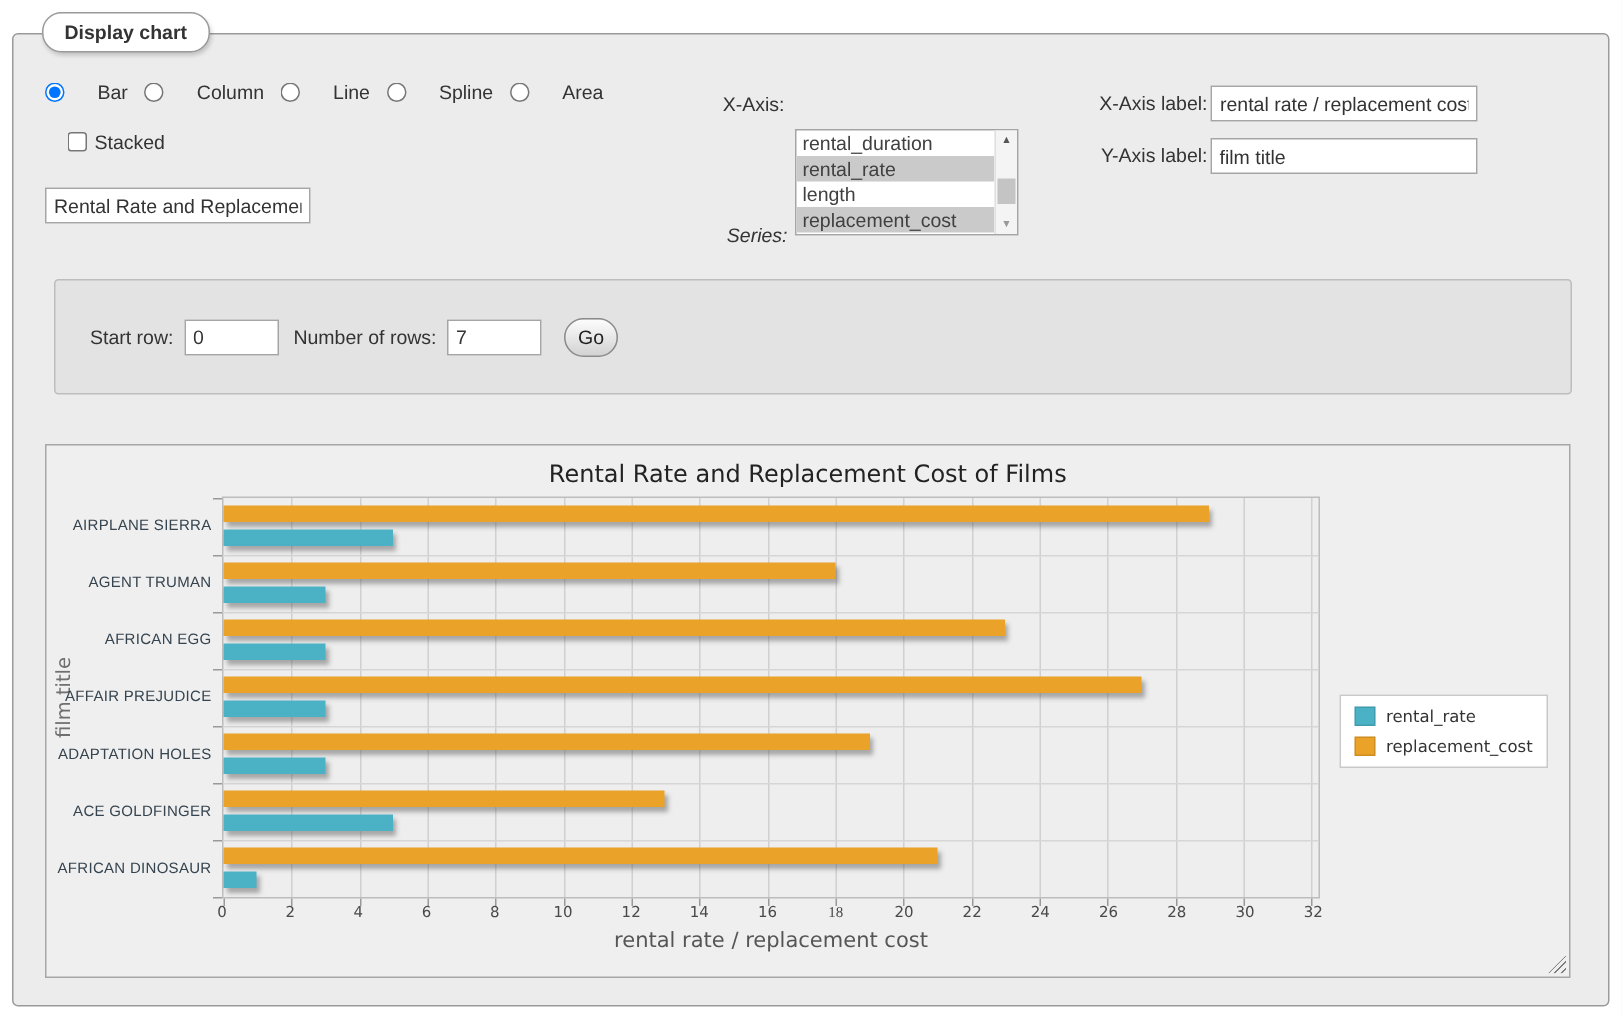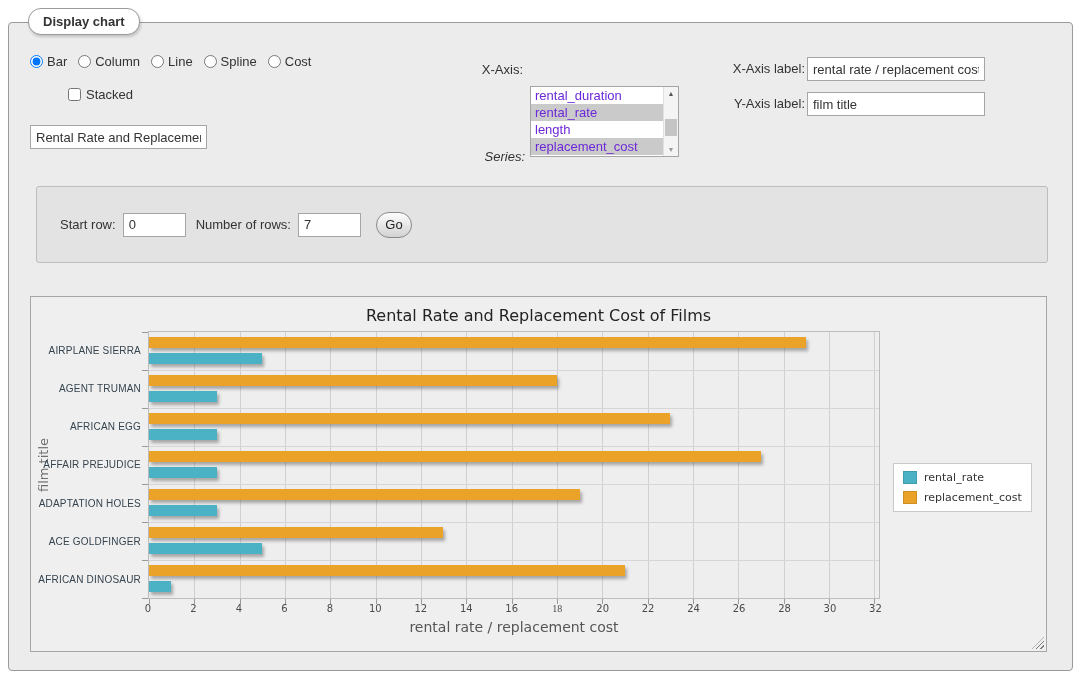--- a/index.html
+++ b/index.html
@@ -10,39 +10,39 @@
   .tab { position:absolute; left:28px; top:8px; z-index:3; background:#fff;
          border:1px solid #9a9a9a; border-radius:13px; padding:5px 14px;
          font-weight:bold; font-size:13px; color:#333; box-shadow:1px 2px 3px rgba(0,0,0,0.18); }
 
   .flabel { position:absolute; font-size:13px; color:#333; }
   .txt { height:24px; border:1px solid #a5a5a5; font-size:13px; padding:1px 5px;
          color:#333; background:#fff; font-family:"Liberation Sans",sans-serif; }
 
   .radio-row { position:absolute; left:21px; top:31px; font-size:13px; color:#333;
                display:flex; align-items:center; }
-  .radio-row label { margin-right:11px; display:flex; align-items:center; }
+  .radio-row label { margin-right:11px; display:flex; align-items:center;gap:18px; }
   .radio-row input { margin-right:4px; }
-  .stacked-row { position:absolute; left:29px; top:64px; font-size:13px; color:#333;
+  .stacked-row { position:absolute; left:6px; top:64px; font-size:13px; color:#333;
                  display:flex; align-items:center;padding-left:30px; }
   .stacked-row input { margin-right:5px; }
   .title-input { position:absolute; left:21px; top:102px; width:177px; }
 
   .xaxis-lbl { left:430px; top:39px; width:84px; text-align:right; }
   .select { position:absolute; left:521px; top:34px; width:154px; height:26px;
             background:#fff; border:1px solid #a5a5a5; font-size:13px; color:#333;
             display:flex; align-items:center; padding:0 6px; }
   .select-value { flex:1; }
   .select-arrow { font-size:9px; color:#333; }
 
   .series-lbl { left:438px; top:126px; width:78px; text-align:right;font-style:italic; }
   .multiselect { position:absolute; left:521px; top:63px; width:149px; height:71px;
                  background:#fff; border:1px solid #a5a5a5; display:flex; }
   .ms-options { flex:1; overflow:hidden; }
-  .ms-option { height:17px; line-height:17px; font-size:13px; color:#6d28d9; padding-left:4px;
+  .ms-option { height:17px; line-height:17px; font-size:13px; color:#404040; padding-left:4px;
                white-space:nowrap; }
   .ms-option.selected { background:#cacaca; }
   .ms-scrollbar { width:15px; background:#f4f4f4; border-left:1px solid #e0e0e0; position:relative; }
   .ms-arrow { height:13px; font-size:7px; text-align:center; line-height:13px; color:#555; }
   .ms-arrow.down { position:absolute; bottom:0; left:0; right:0; color:#9a9a9a; }
   .ms-thumb { position:absolute; left:1px; right:1px; top:46%; height:17px; background:#c4c4c4; }
 
   .xlabel-lbl { left:631px; top:38px; width:165px; text-align:right; }
   .ylabel-lbl { left:631px; top:73px; width:165px; text-align:right; }
   .axis-input { position:absolute; left:798px; top:34px; width:178px; }
@@ -111,21 +111,21 @@
       <label>
         <input type="radio" name="ctype" style="">
         <span>Line</span>
       </label>
       <label>
         <input type="radio" name="ctype" style="">
         <span>Spline</span>
       </label>
       <label>
         <input type="radio" name="ctype" style="">
-        <span>Cost</span>
+        <span>Area</span>
       </label>
     </div>
 
   <label class="stacked-row">
     <input type="checkbox" id="stacked-cb" style="">
     <span>Stacked</span>
   </label>
 
   <input class="txt title-input" value="Rental Rate and Replacement Cost of Films" style="">
 

